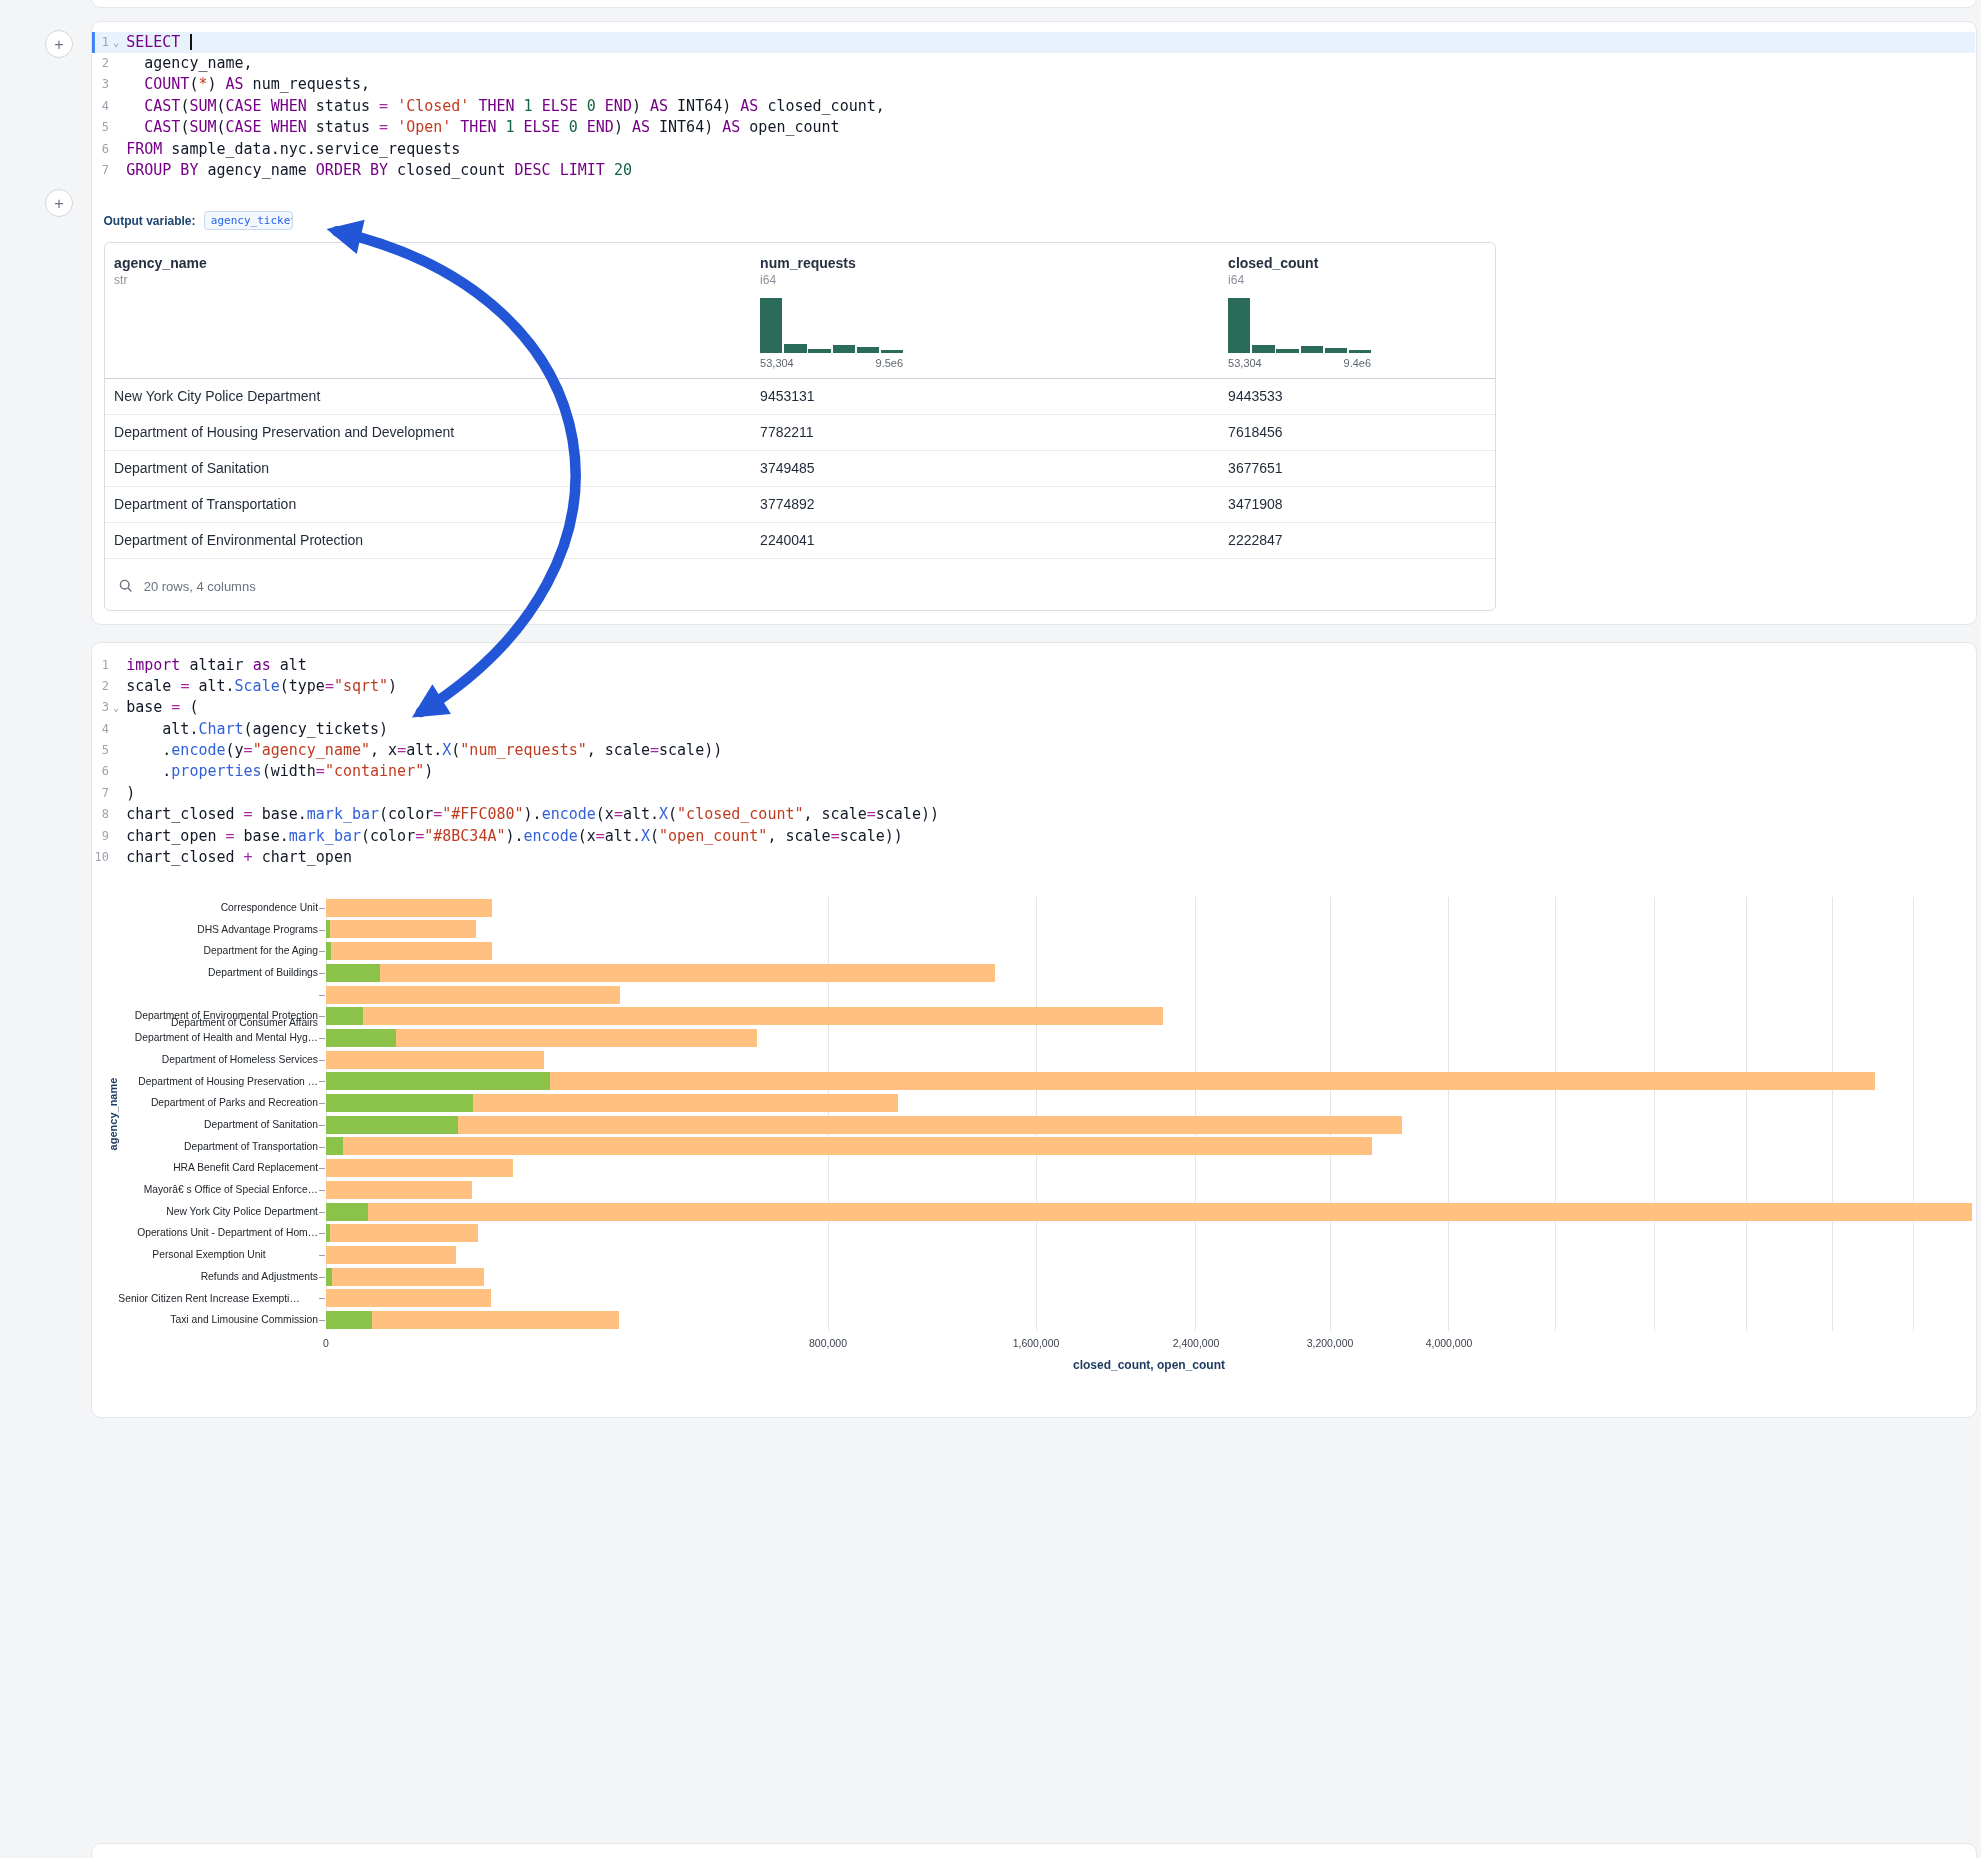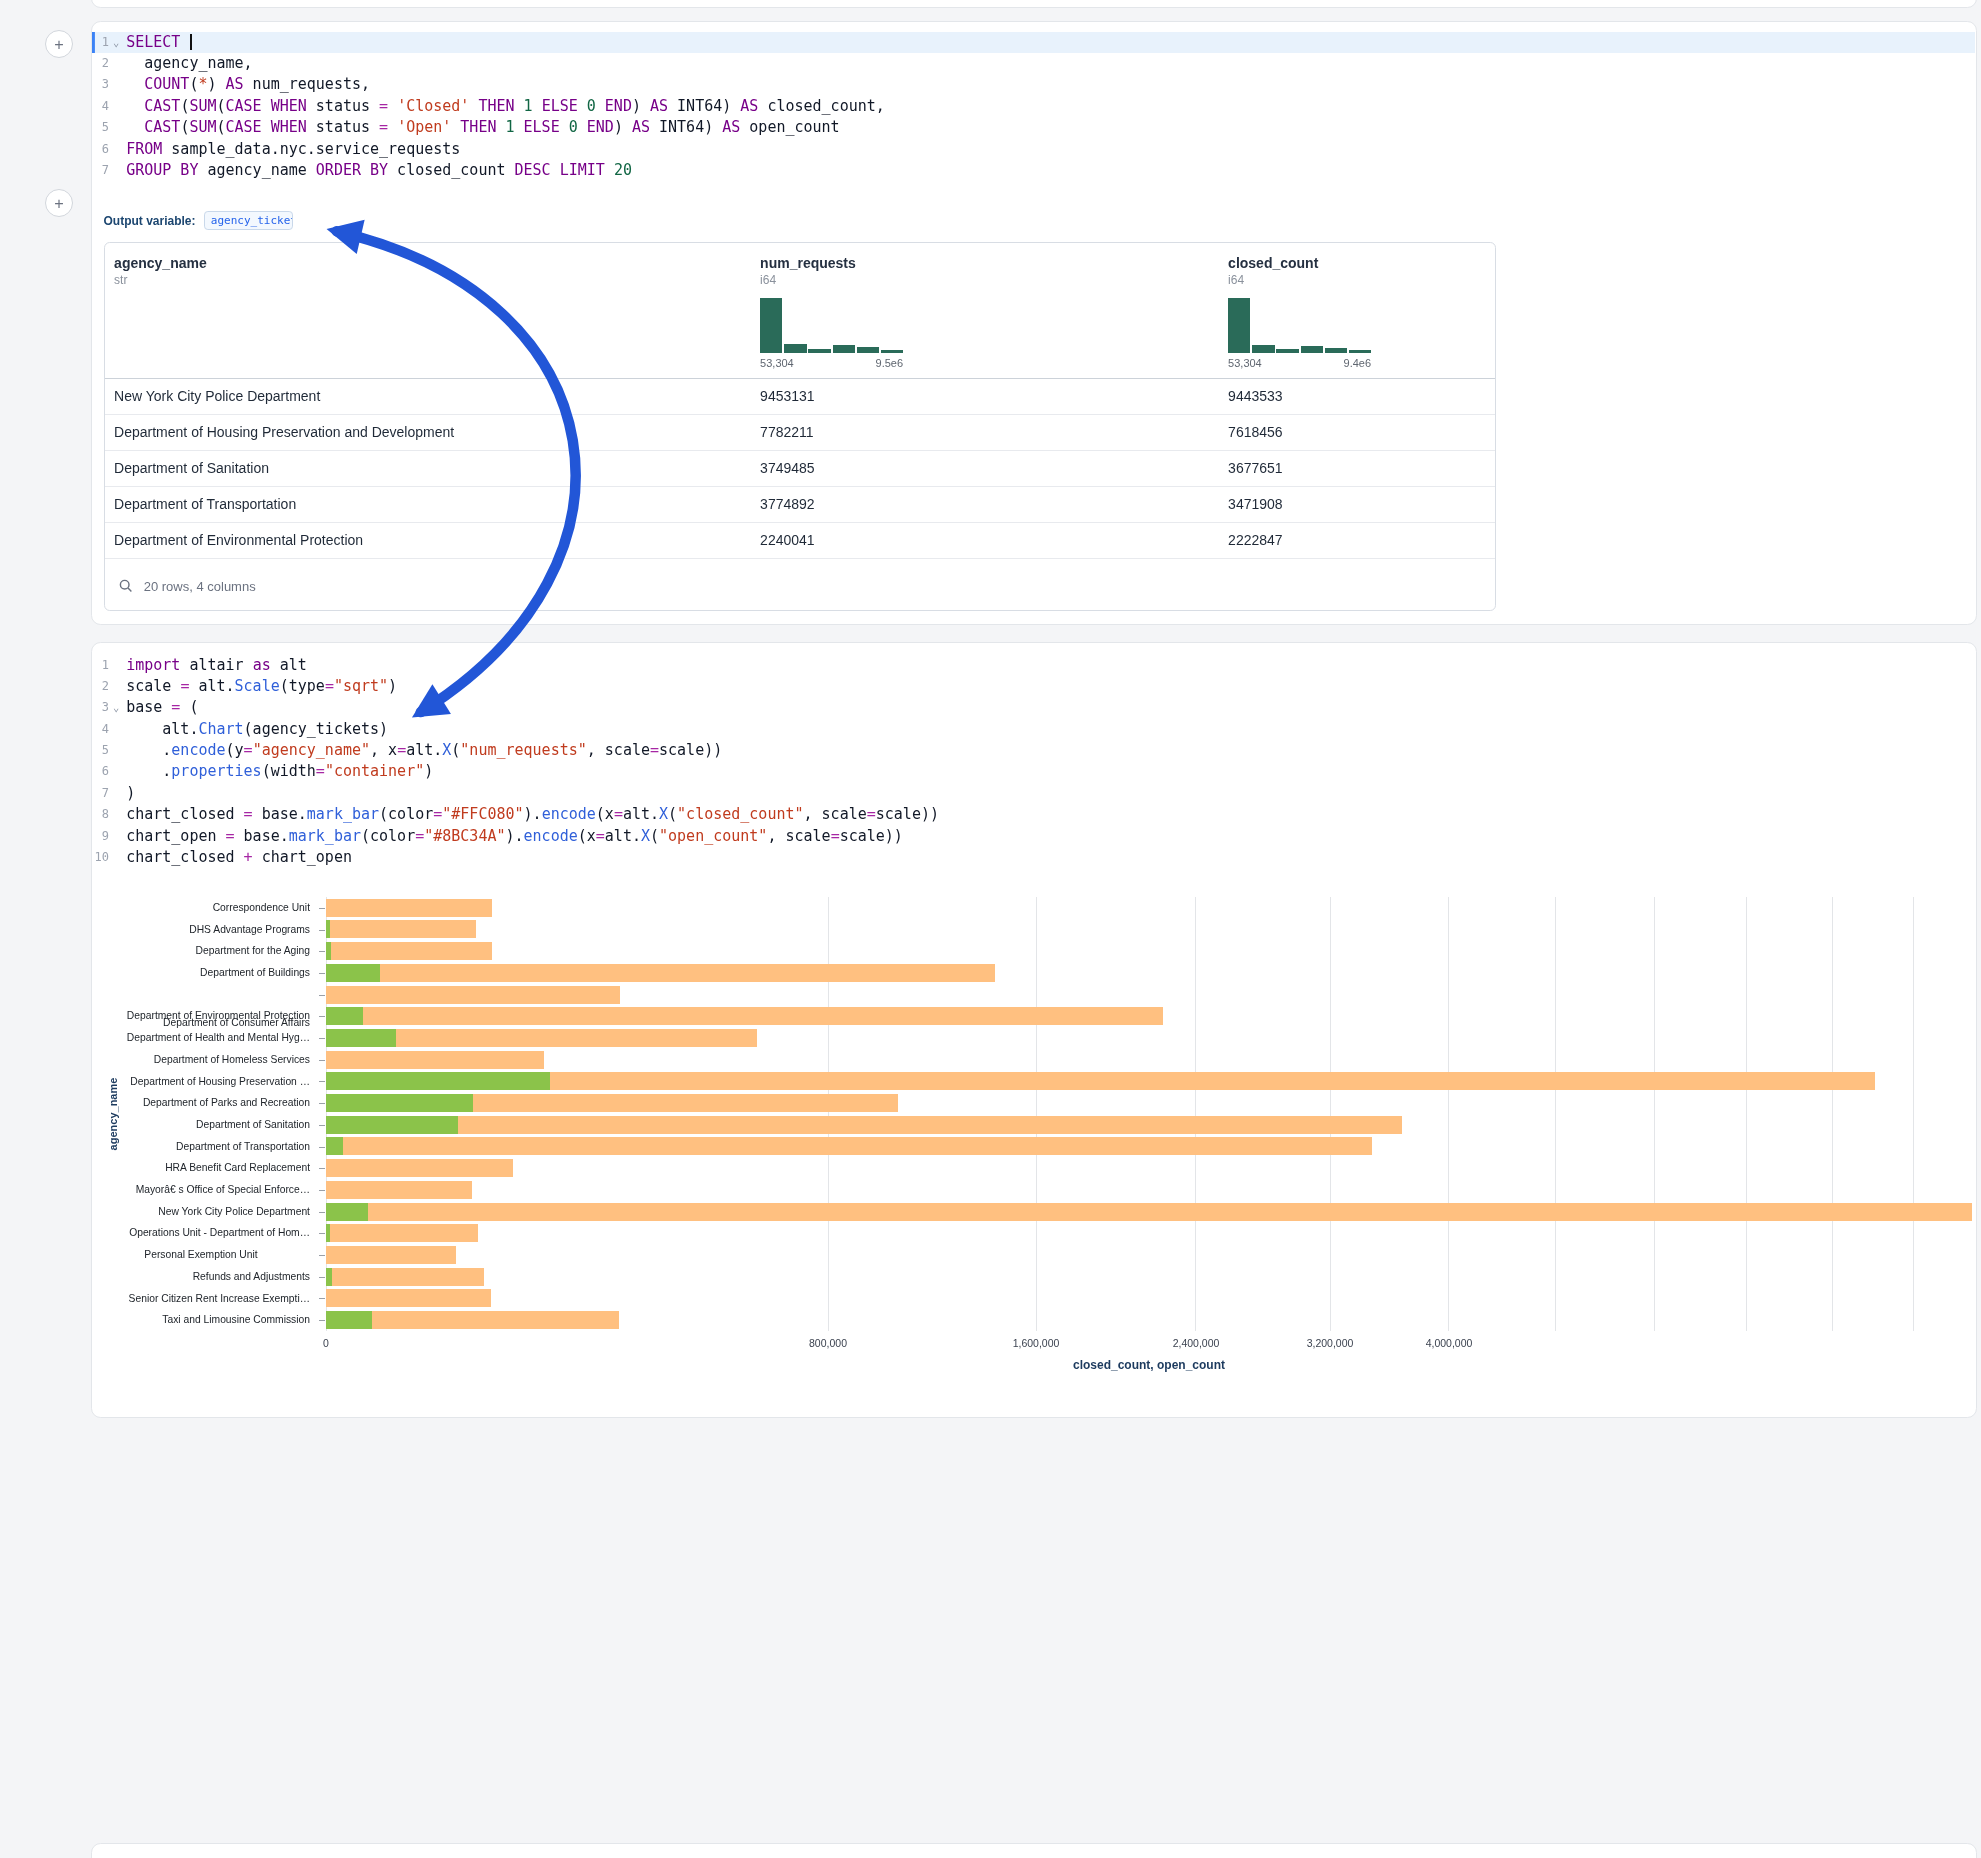--- a/index.html
+++ b/index.html
@@ -67,21 +67,21 @@
   .t-row{display:grid;grid-template-columns:646px 468px 1fr;height:35px;line-height:35px;border-bottom:1px solid #e8eaee;font-size:14px;color:#1f2937;}
   .tcell{padding-left:9.6px;overflow:hidden;white-space:nowrap;}
   .t-footer{height:54px;display:flex;align-items:center;gap:10.5px;padding-left:13.4px;color:#6b7280;font-size:13px;}
   .sicon{display:flex;align-items:center;cursor:pointer;}
 
   
   #chart{position:absolute;left:0;top:254px;width:100%;height:516px;}
   .plot{position:absolute;left:234px;top:0;width:1646px;height:434px;overflow:hidden;background:#fff;}
   .grid{position:absolute;top:0;bottom:0;width:1px;background:#e3e5e8;}
   .bar{position:absolute;}
-  .ylab{position:absolute;left:0;width:218px;height:22px;line-height:22px;text-align:right;font-size:10.3px;color:#21262c;overflow:hidden;white-space:nowrap;padding-right:5.7px;}
+  .ylab{position:absolute;left:8px;width:218px;height:22px;line-height:22px;text-align:right;font-size:10.3px;color:#21262c;overflow:hidden;white-space:nowrap;padding-right:5.7px;}
   .ytick{position:absolute;left:227px;width:5.7px;height:1px;background:#9aa0a8;}
   .xlab{position:absolute;top:440px;width:96px;text-align:center;font-size:10.5px;color:#3c4350;}
   .xtitle{position:absolute;top:461px;left:234px;width:1646px;text-align:center;font-size:12px;font-weight:bold;color:#1c3a5e;}
   .ytitle{position:absolute;left:21px;top:217px;transform:translate(-50%,-50%) rotate(-90deg);font-size:11px;font-weight:bold;color:#1c3a5e;white-space:nowrap;}
 
   
   #annotation-arrow{position:absolute;left:0;top:0;z-index:60;pointer-events:none;}
   #arrowPath{stroke:var(--arrow);}
   .ahp{fill:var(--arrow);}
 </style>
@@ -279,21 +279,21 @@
       <div class="ylab" style="top: 282px;">Mayorâ€ s Office of Special Enforce…</div>
       <div class="ytick" style="top: 293px;"></div>
       <div class="ylab" style="top: 304px;">New York City Police Department</div>
       <div class="ytick" style="top: 315px;"></div>
       <div class="ylab" style="top: 325px;">Operations Unit - Department of Hom…</div>
       <div class="ytick" style="top: 336px;"></div>
       <div class="ylab" style="top: 347px; text-align: center;">Personal Exemption Unit</div>
       <div class="ytick" style="top: 358px;"></div>
       <div class="ylab" style="top: 369px;">Refunds and Adjustments</div>
       <div class="ytick" style="top: 380px;"></div>
-      <div class="ylab" style="top: 391px;">Senior Citizen Rent Increase Exempti…</div>
+      <div class="ylab" style="top: 391px; text-align: center;">Senior Citizen Rent Increase Exempti…</div>
       <div class="ytick" style="top: 401px;"></div>
       <div class="ylab" style="top: 412px;">Taxi and Limousine Commission</div>
       <div class="ytick" style="top: 423px;"></div>
       <div class="xlab" style="left: 186px;">0</div>
       <div class="xlab" style="left: 688px;">800,000</div>
       <div class="xlab" style="left: 896px;">1,600,000</div>
       <div class="xlab" style="left: 1056px;">2,400,000</div>
       <div class="xlab" style="left: 1190px;">3,200,000</div>
       <div class="xlab" style="left: 1309px;">4,000,000</div>
     </div>

